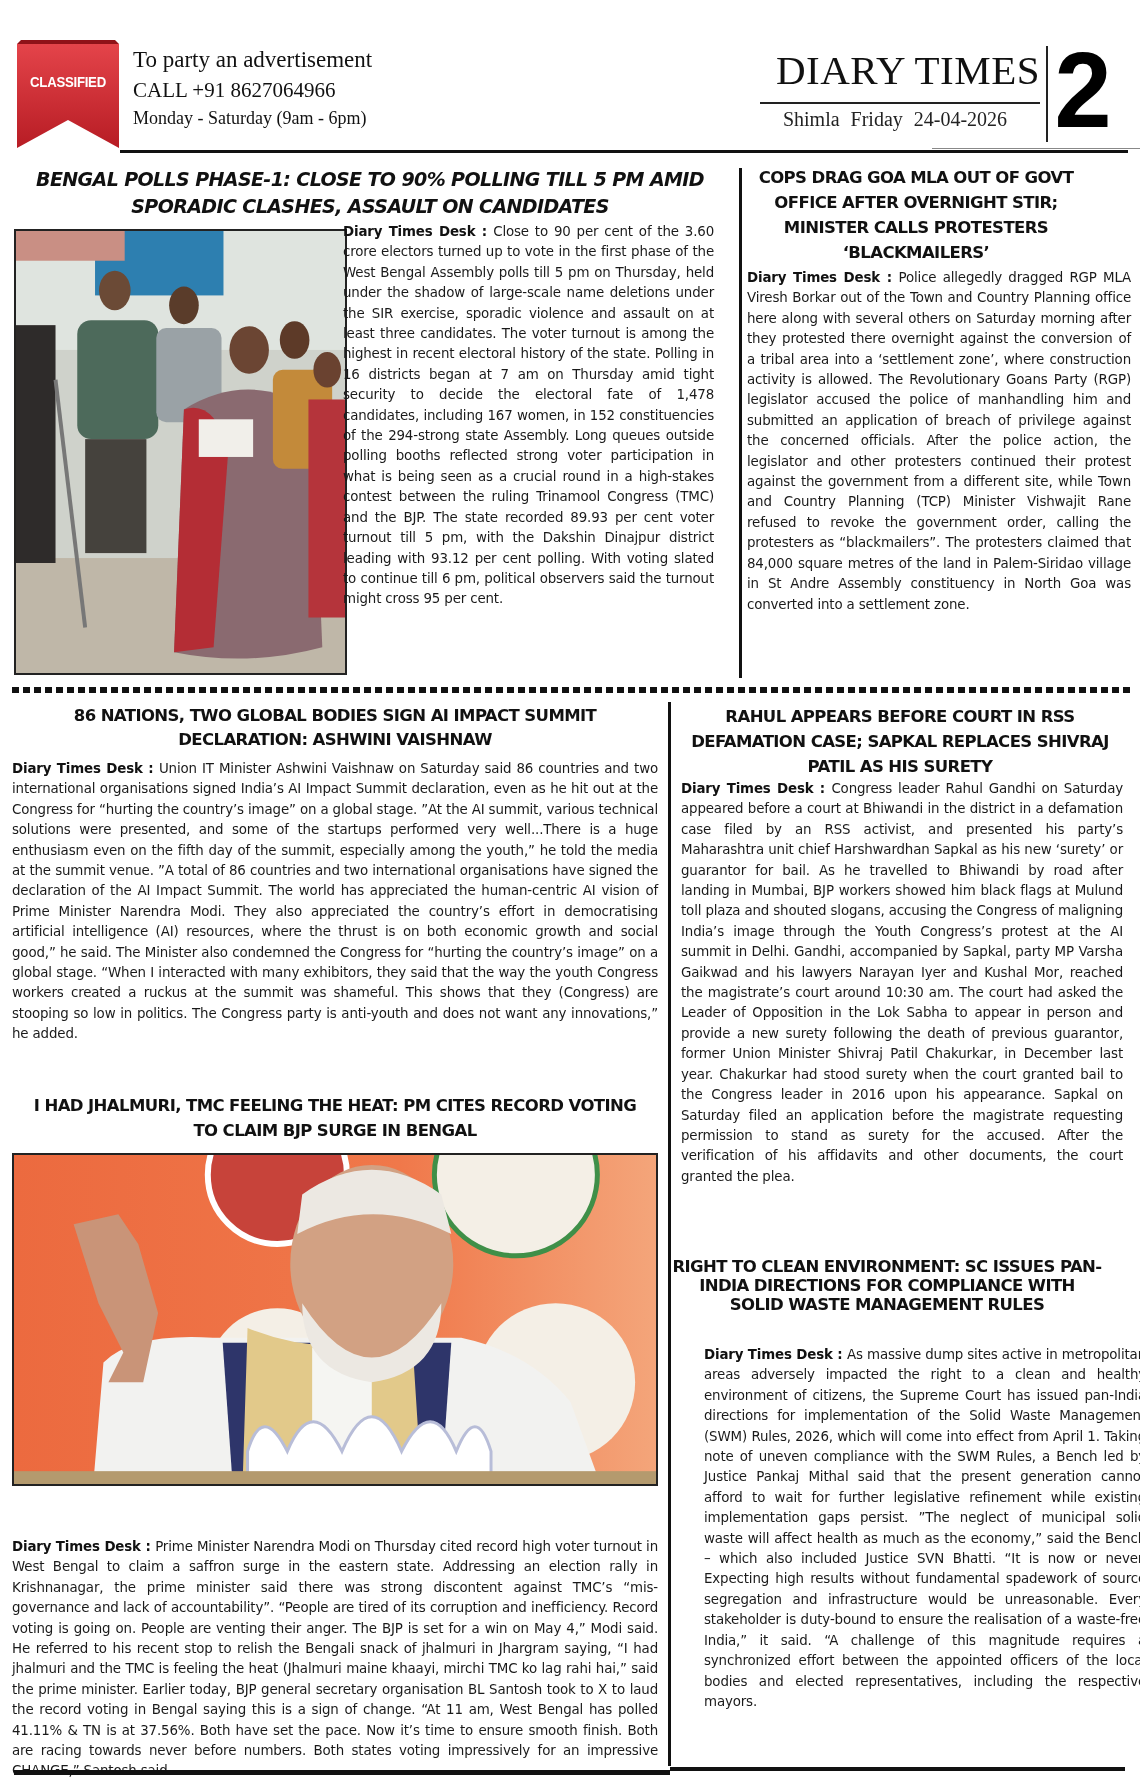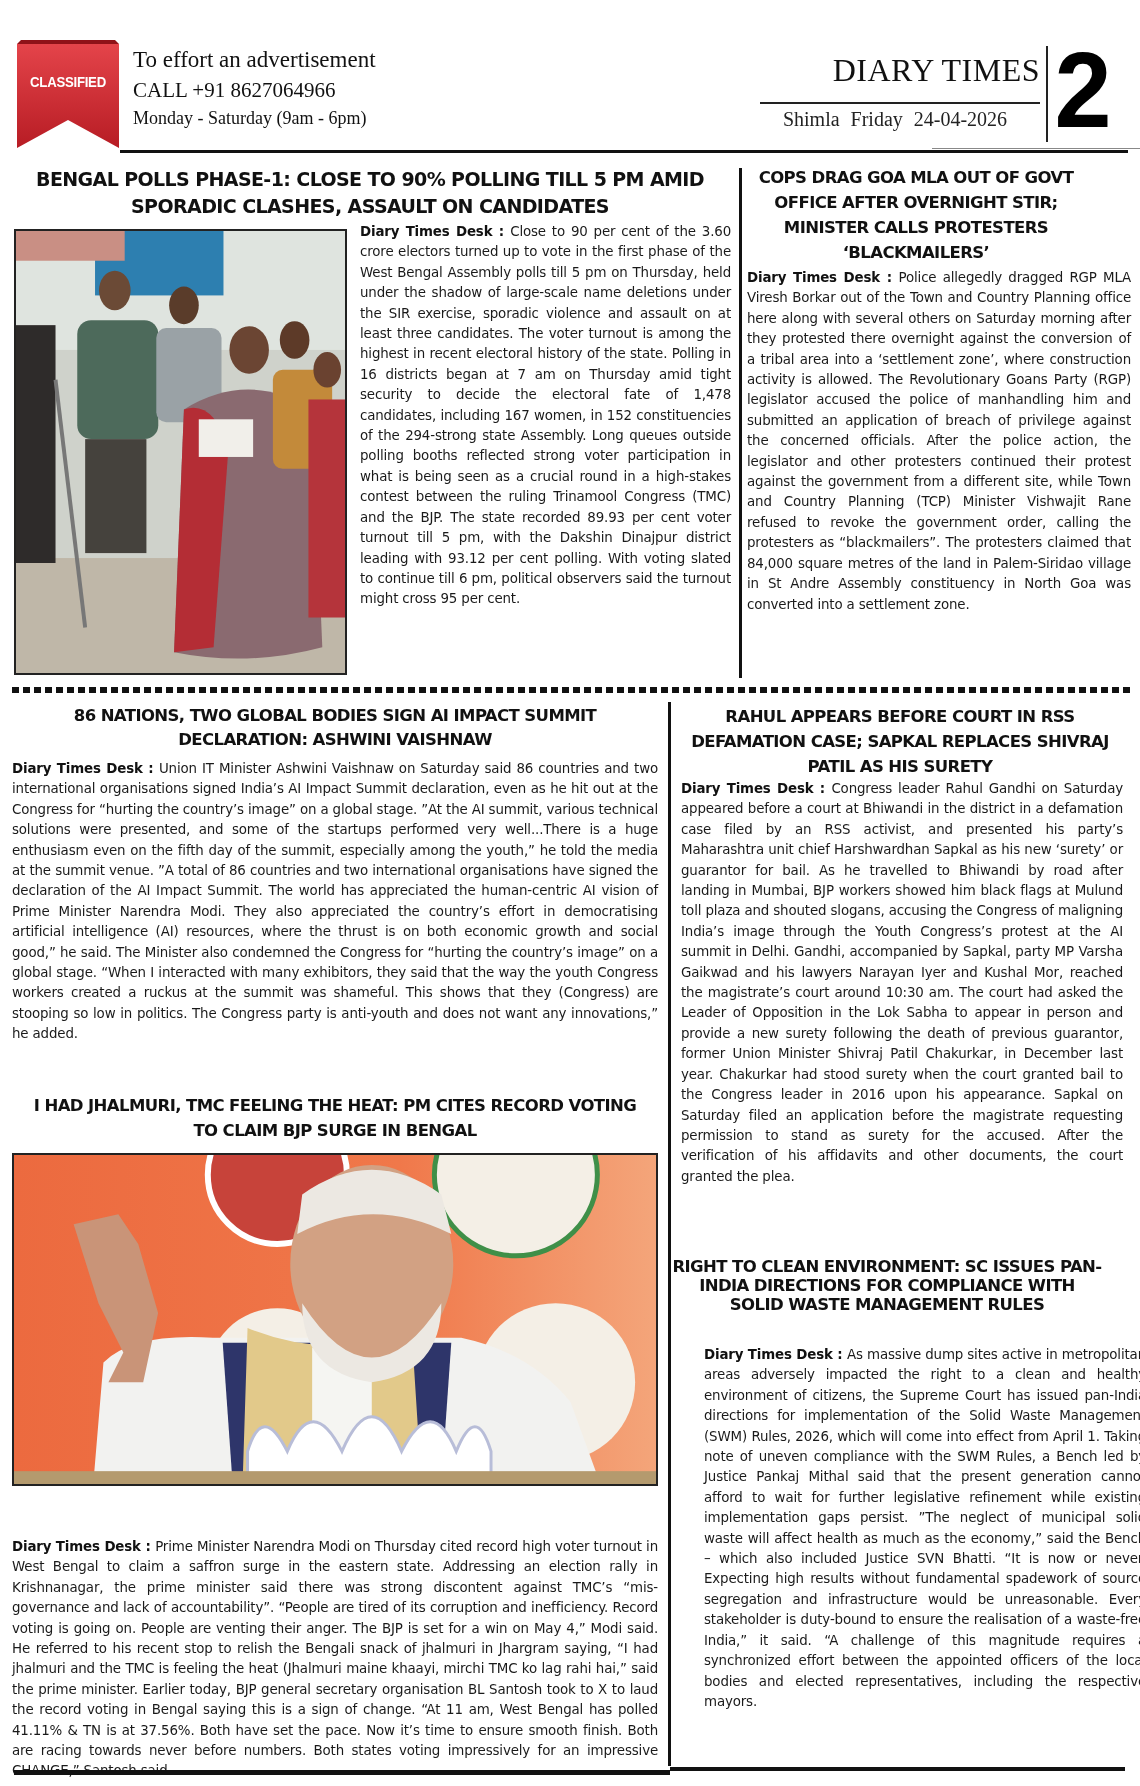--- a/index.html
+++ b/index.html
@@ -11,21 +11,21 @@
   .ribbon svg { width: 102px; height: 108px; display: block; }
   .ribbon-label { position: absolute; left: 0; top: 33px; width: 102px; text-align: center;
     font-family: "Liberation Sans Narrow", "Liberation Sans", sans-serif; font-weight: bold;
     font-size: 15px; color: #fff; letter-spacing: -0.3px; transform: scaleX(0.88); }
   .ad-lines { position: absolute; left: 133px; top: 45px; font-family: "Liberation Serif", serif; color: #111; }
   .ad-line1 { font-size: 23px; line-height: 30px; }
   .ad-line2 { font-size: 21px; line-height: 30px; }
   .ad-line3 { font-size: 18px; line-height: 26px; }
 
   .masthead { position: absolute; left: 760px; top: 44px; width: 280px; text-align: right; }
-  .mast-title { font-family: "Liberation Serif", serif; font-size: 32px; letter-spacing: 0.5px; line-height: 52px; color: #111; }
+  .mast-title { font-family: "Liberation Serif", serif; font-size: 41px; letter-spacing: 0.5px; line-height: 52px; color: #111; }
   .mast-rule { position: absolute; left: 0; top: 58px; width: 280px; height: 2px; background: #222; }
   .mast-sub { position: absolute; left: 0; top: 64px; width: 270px; text-align: center; font-family: "Liberation Serif", serif; font-size: 20px; color: #222; word-spacing: 6px; }
   .mast-vrule { position: absolute; left: 1046px; top: 46px; width: 2px; height: 96px; background: #222; }
   .page-num { position: absolute; left: 1053px; top: 30px; font-family: "Liberation Sans", sans-serif; font-weight: bold; font-size: 108px; line-height: 120px; color: #000; transform: scaleX(0.95); }
   .mast-under { position: absolute; left: 932px; top: 148px; width: 208px; height: 1px; background: #888; }
 
   .top-rule { position: absolute; left: 120px; top: 150px; width: 1008px; height: 3px; background: #111; }
 
   
   .headline { position: absolute; font-family: "DejaVu Sans", sans-serif; font-weight: bold; text-align: center; text-transform: uppercase; color: #111; letter-spacing: -0.6px; }
@@ -51,41 +51,41 @@
         <stop offset="1" stop-color="#b71c24"></stop>
       </linearGradient>
     </defs>
     <polygon points="0,4 102,4 102,108 51,80 0,108" fill="url(#rg)"></polygon>
     <polygon points="0,4 4,0 98,0 102,4" fill="#8f1218"></polygon>
   </svg>
   <div class="ribbon-label">CLASSIFIED</div>
 </div>
 
 <div class="ad-lines">
-  <div class="ad-line1">To effort an advertisement</div>
+  <div class="ad-line1">To party an advertisement</div>
   <div class="ad-line2">CALL  +91 8627064966</div>
   <div class="ad-line3">Monday - Saturday (9am - 6pm)</div>
 </div>
 
 <div class="masthead">
   <div class="mast-title">DIARY TIMES</div>
   <div class="mast-rule"></div>
   <div class="mast-sub">
     <span>Shimla</span>
     <span>Friday</span>
     <span>24-04-2026</span>
   </div>
 </div>
 <div class="mast-vrule"></div>
 <div class="page-num">2</div>
 <div class="mast-under"></div>
 
 <div class="top-rule"></div>
 
-<div class="headline" style="left:30px; top:166px; width:680px; font-size:19px; line-height:27px;">BENGAL POLLS PHASE-1: CLOSE TO 90% POLLING TILL 5 PM AMID SPORADIC CLASHES, ASSAULT ON CANDIDATES</div>
+<div class="headline" style="left:30px; top:166px; width:680px; font-size:19px; line-height:27px;font-style:italic;">BENGAL POLLS PHASE-1: CLOSE TO 90% POLLING TILL 5 PM AMID SPORADIC CLASHES, ASSAULT ON CANDIDATES</div>
 
 <div class="photo" style="left:14px; top:229px; width:333px; height:446px;">
   <svg viewBox="0 0 333 446" preserveAspectRatio="none">
     <rect width="333" height="446" fill="#cfd2cb"></rect>
     <rect x="0" y="0" width="333" height="120" fill="#dfe4df"></rect>
     <rect x="80" y="0" width="130" height="65" fill="#2d7fb0"></rect>
     <rect x="0" y="0" width="110" height="30" fill="#c98f84"></rect>
     <rect x="0" y="330" width="333" height="116" fill="#bfb7a8"></rect>
 
     <ellipse cx="100" cy="60" rx="16" ry="20" fill="#6b4a36"></ellipse>
@@ -99,21 +99,21 @@
     <rect x="185" y="190" width="55" height="38" fill="#f1efea"></rect>
     <ellipse cx="282" cy="110" rx="15" ry="19" fill="#5d3a28"></ellipse>
     <rect x="260" y="140" width="60" height="100" rx="10" fill="#c38a3a"></rect>
     <ellipse cx="315" cy="140" rx="14" ry="18" fill="#6a4230"></ellipse>
     <rect x="296" y="170" width="37" height="220" fill="#b5343b"></rect>
     <rect x="0" y="95" width="40" height="240" fill="#2e2b2a"></rect>
     <line x1="40" y1="150" x2="70" y2="400" stroke="#777" stroke-width="4"></line>
   </svg>
 </div>
 
-<div class="body" style="left:360px; top:222px; width:371px;">
+<div class="body" style="left:343px; top:222px; width:371px;">
   <b>Diary Times Desk : </b>
   <span>Close to 90 per cent of the 3.60 crore electors turned up to vote in the first phase of the West Bengal Assembly polls till 5 pm on Thursday, held under the shadow of large-scale name deletions under the SIR exercise, sporadic violence and assault on at least three candidates. The voter turnout is among the highest in recent electoral history of the state. Polling in 16 districts began at 7 am on Thursday amid tight security to decide the electoral fate of 1,478 candidates, including 167 women, in 152 constituencies of the 294-strong state Assembly. Long queues outside polling booths reflected strong voter participation in what is being seen as a crucial round in a high-stakes contest between the ruling Trinamool Congress (TMC) and the BJP. The state recorded 89.93 per cent voter turnout till 5 pm, with the Dakshin Dinajpur district leading with 93.12 per cent polling. With voting slated to continue till 6 pm, political observers said the turnout might cross 95 per cent.</span>
 </div>
 
 <div class="vrule" style="left:739px; top:168px; height:510px;"></div>
 
 <div class="headline" style="left:736px; top:165px; width:360px; font-size:16.5px; line-height:25px;text-align:center;">COPS DRAG GOA MLA OUT OF GOVT OFFICE AFTER OVERNIGHT STIR; MINISTER CALLS PROTESTERS ‘BLACKMAILERS’</div>
 
 <div class="body" style="left:747px; top:268px; width:384px;">
   <b>Diary Times Desk : </b>

